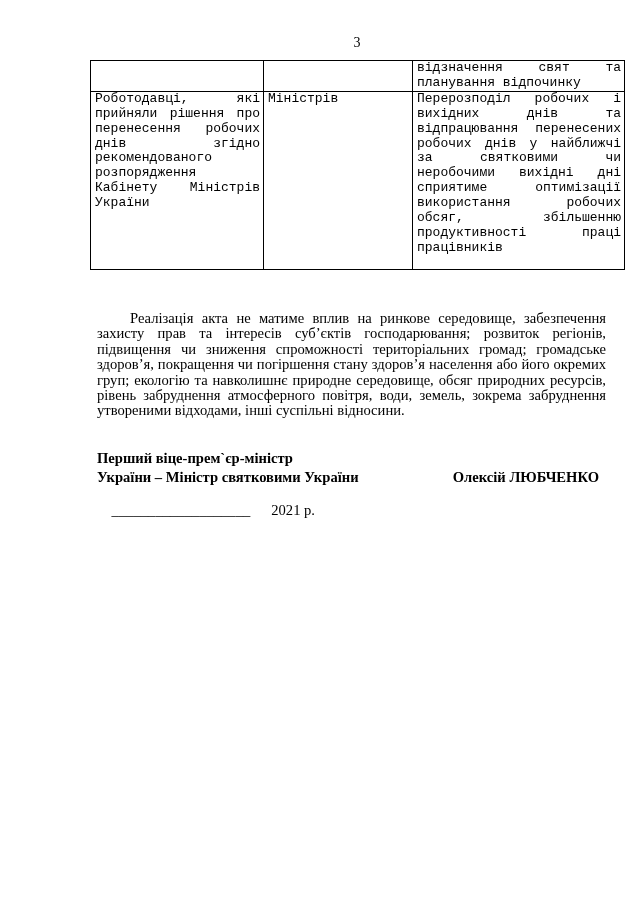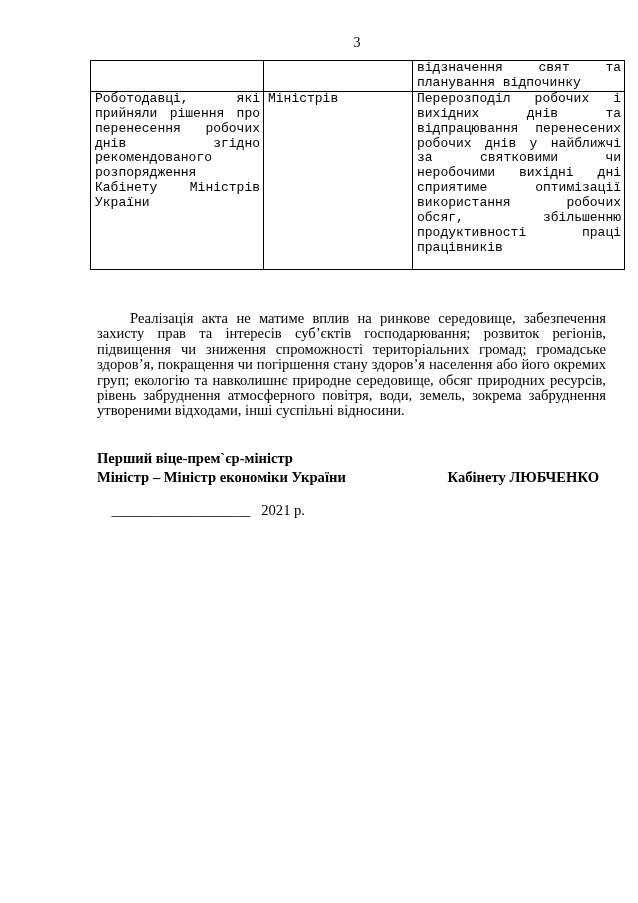--- a/index.html
+++ b/index.html
@@ -75,21 +75,21 @@
   }
   .date-line {
     position: absolute;
     left: 97px;
     top: 488px;
     font-size: 14.6px;
     line-height: 15.4px;
     white-space: pre;
   }
   .date-blank-long { margin-left: 0; }
-  .date-year { margin-left: 11px; }
+  .date-year { margin-left: 21px; }
 </style>
 </head>
 <body>
 
 <div class="page">
 
   <div class="page-number">3</div>
 
   <table class="doc-table">
     <colgroup>
@@ -109,22 +109,22 @@
         <td>Перерозподіл робочих і вихідних днів та відпрацювання перенесених робочих днів у найближчі за святковими чи неробочими вихідні дні сприятиме оптимізації використання робочих обсяг, збільшенню продуктивності праці працівників</td>
       </tr>
     </tbody>
   </table>
 
   <div class="body-paragraph">Реалізація акта не матиме вплив на ринкове середовище, забезпечення захисту прав та інтересів суб’єктів господарювання; розвиток регіонів, підвищення чи зниження спроможності територіальних громад; громадське здоров’я, покращення чи погіршення стану здоров’я населення або його окремих груп; екологію та навколишнє природне середовище, обсяг природних ресурсів, рівень забруднення атмосферного повітря, води, земель, зокрема забруднення утвореними відходами, інші суспільні відносини.</div>
 
   <div class="signature-block">
     <div>Перший віце-прем`єр-міністр</div>
     <div class="signature-line2">
-      <span>Міністр – Міністр економіки України</span>
-      <span>Кабінету ЛЮБЧЕНКО</span>
+      <span>України – Міністр святковими України</span>
+      <span>Олексій ЛЮБЧЕНКО</span>
     </div>
   </div>
 
   <div class="date-line">
     <span class="date-blank-short">_____</span><span class="date-blank-long">______________</span><span class="date-year">2021 р.</span>
   </div>
 
 </div>
 
 </body></html>

